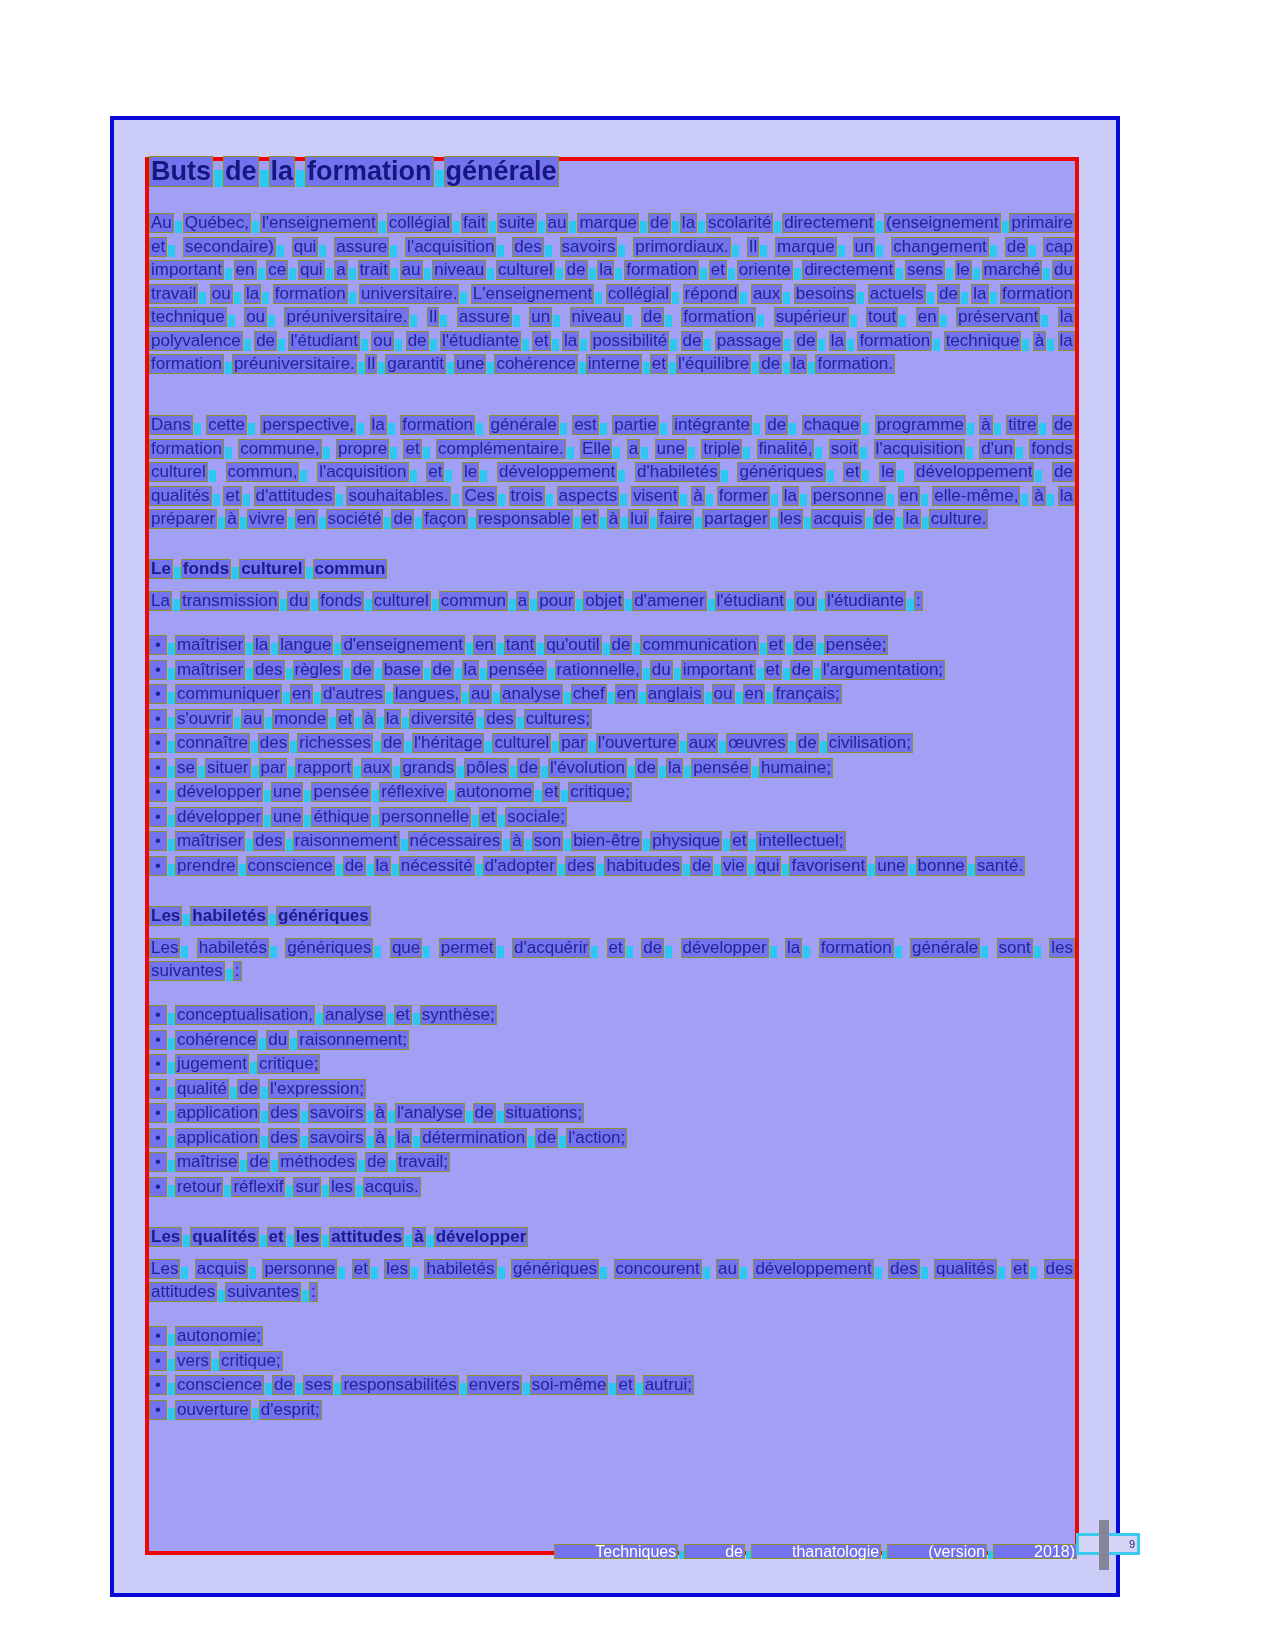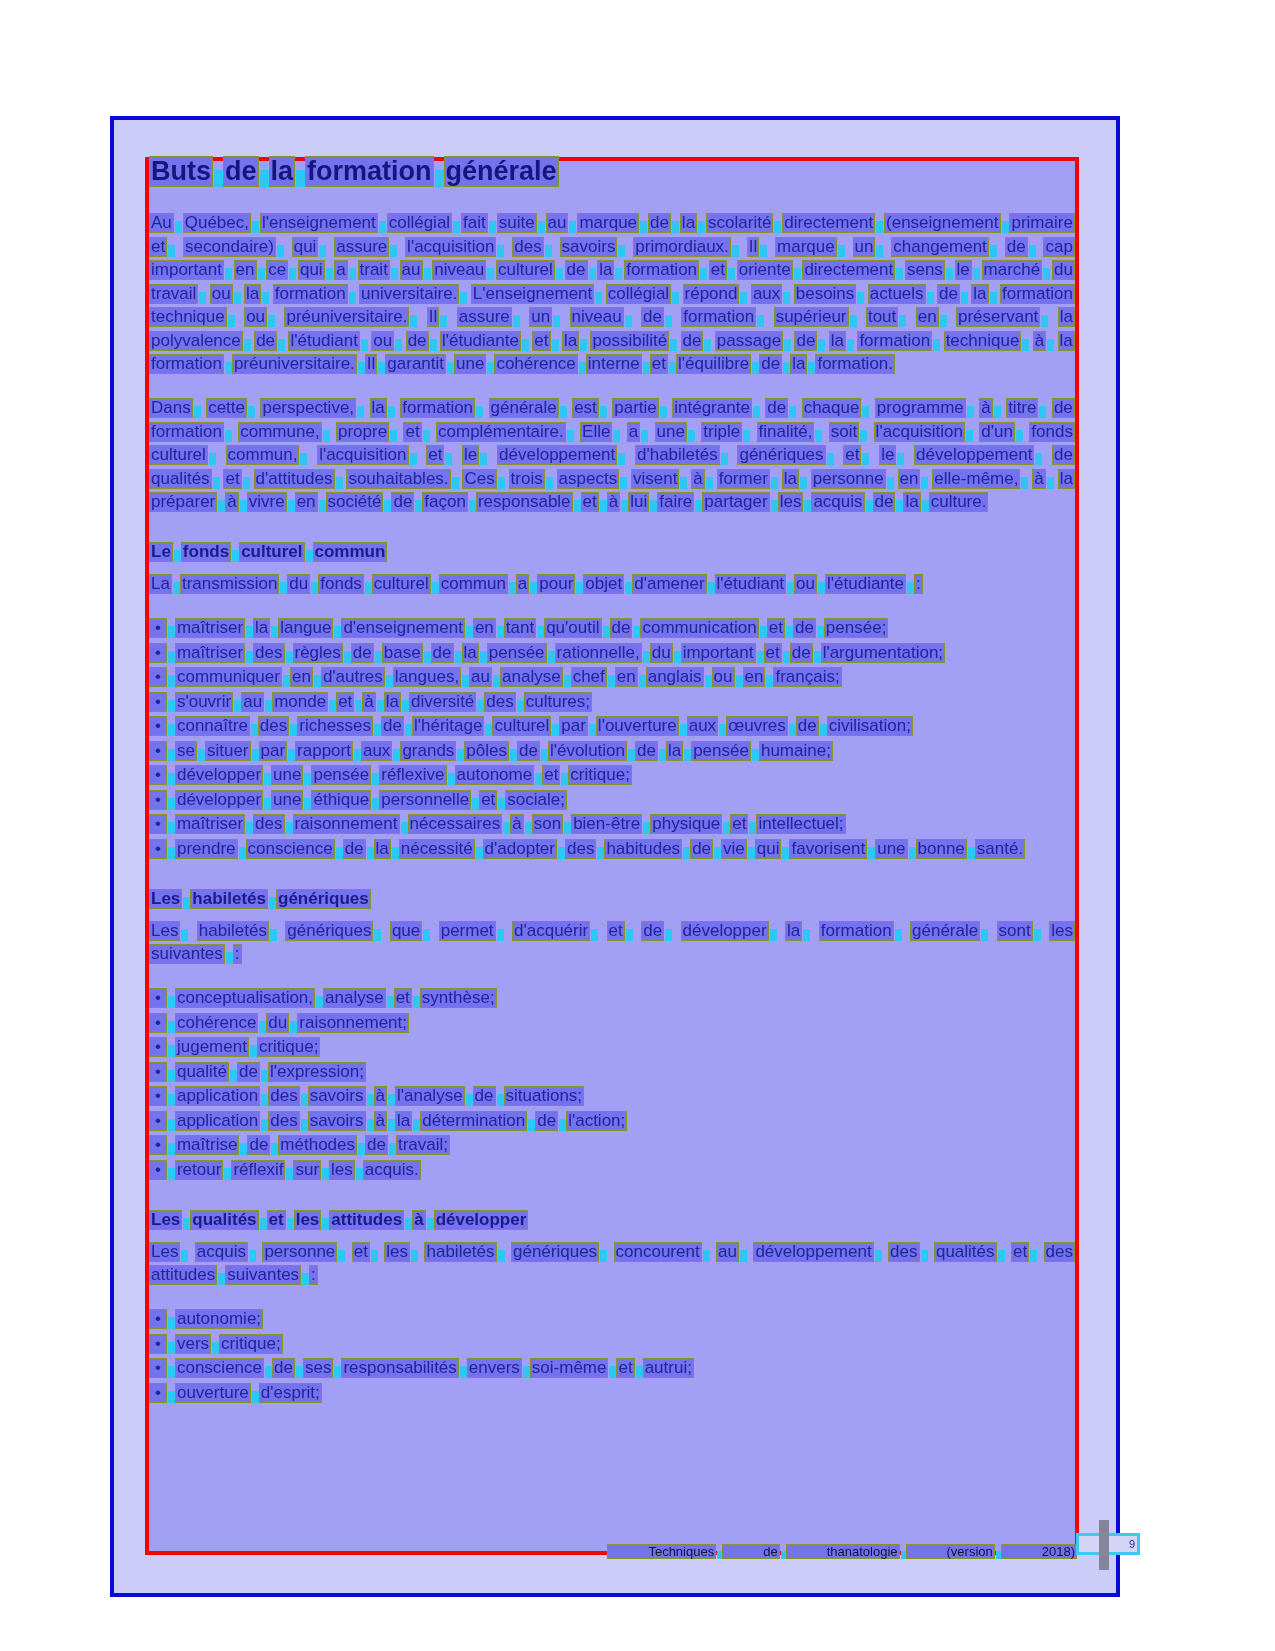--- a/index.html
+++ b/index.html
@@ -23,30 +23,30 @@
     display:inline-block;background:#7473ee;border:1px solid #90902a;
     color:#23239a;font-size:17px;line-height:18px;padding:0 1px;
   }
   .sp{display:inline-block;width:7px;height:12px;background:#2cc7f2;margin-left:1px;}
   .title-row{height:32px;margin-top:-6px;}
   .title-row .word{font-size:27px;line-height:29px;font-weight:bold;color:#16167e;}
   .title-row .sp{height:17px;width:9px;}
   .hrow .word{font-weight:bold;color:#1b1b8a;}
   .para{margin:0;}
   .m-para1{margin-top:26px;}
-  .m-para{margin-top:24px;}
+  .m-para{margin-top:41px;}
   .m-h{margin-top:30px;}
   .m-after-h{margin-top:12px;}
   .m-ul{margin-top:24px;}
   .ul .line{margin-top:4.5px;}
   .word.bul{padding:0 5px;}
   .footer{
     position:absolute;right:-2px;bottom:-8px;display:flex;align-items:flex-end;height:18px;
   }
-  .footer .word{font-size:13px;line-height:13px;color:#0f172a;padding-left:40px;}
+  .footer .word{font-size:16px;line-height:13px;color:#ffffff;padding-left:40px;}
   .footer .sp{width:5px;height:8px;}
   .pagenum-box{
     position:absolute;left:1076px;top:1533px;width:56px;height:16px;
     border:3px solid #3ec9f0;background:#d4d4f6;z-index:5;
     display:flex;align-items:center;justify-content:flex-end;
     font-size:11px;color:#2a2a77;padding-right:2px;
   }
   .scroll-thumb{
     position:absolute;left:1099px;top:1520px;width:10px;height:50px;
     background:#85859a;z-index:6;

